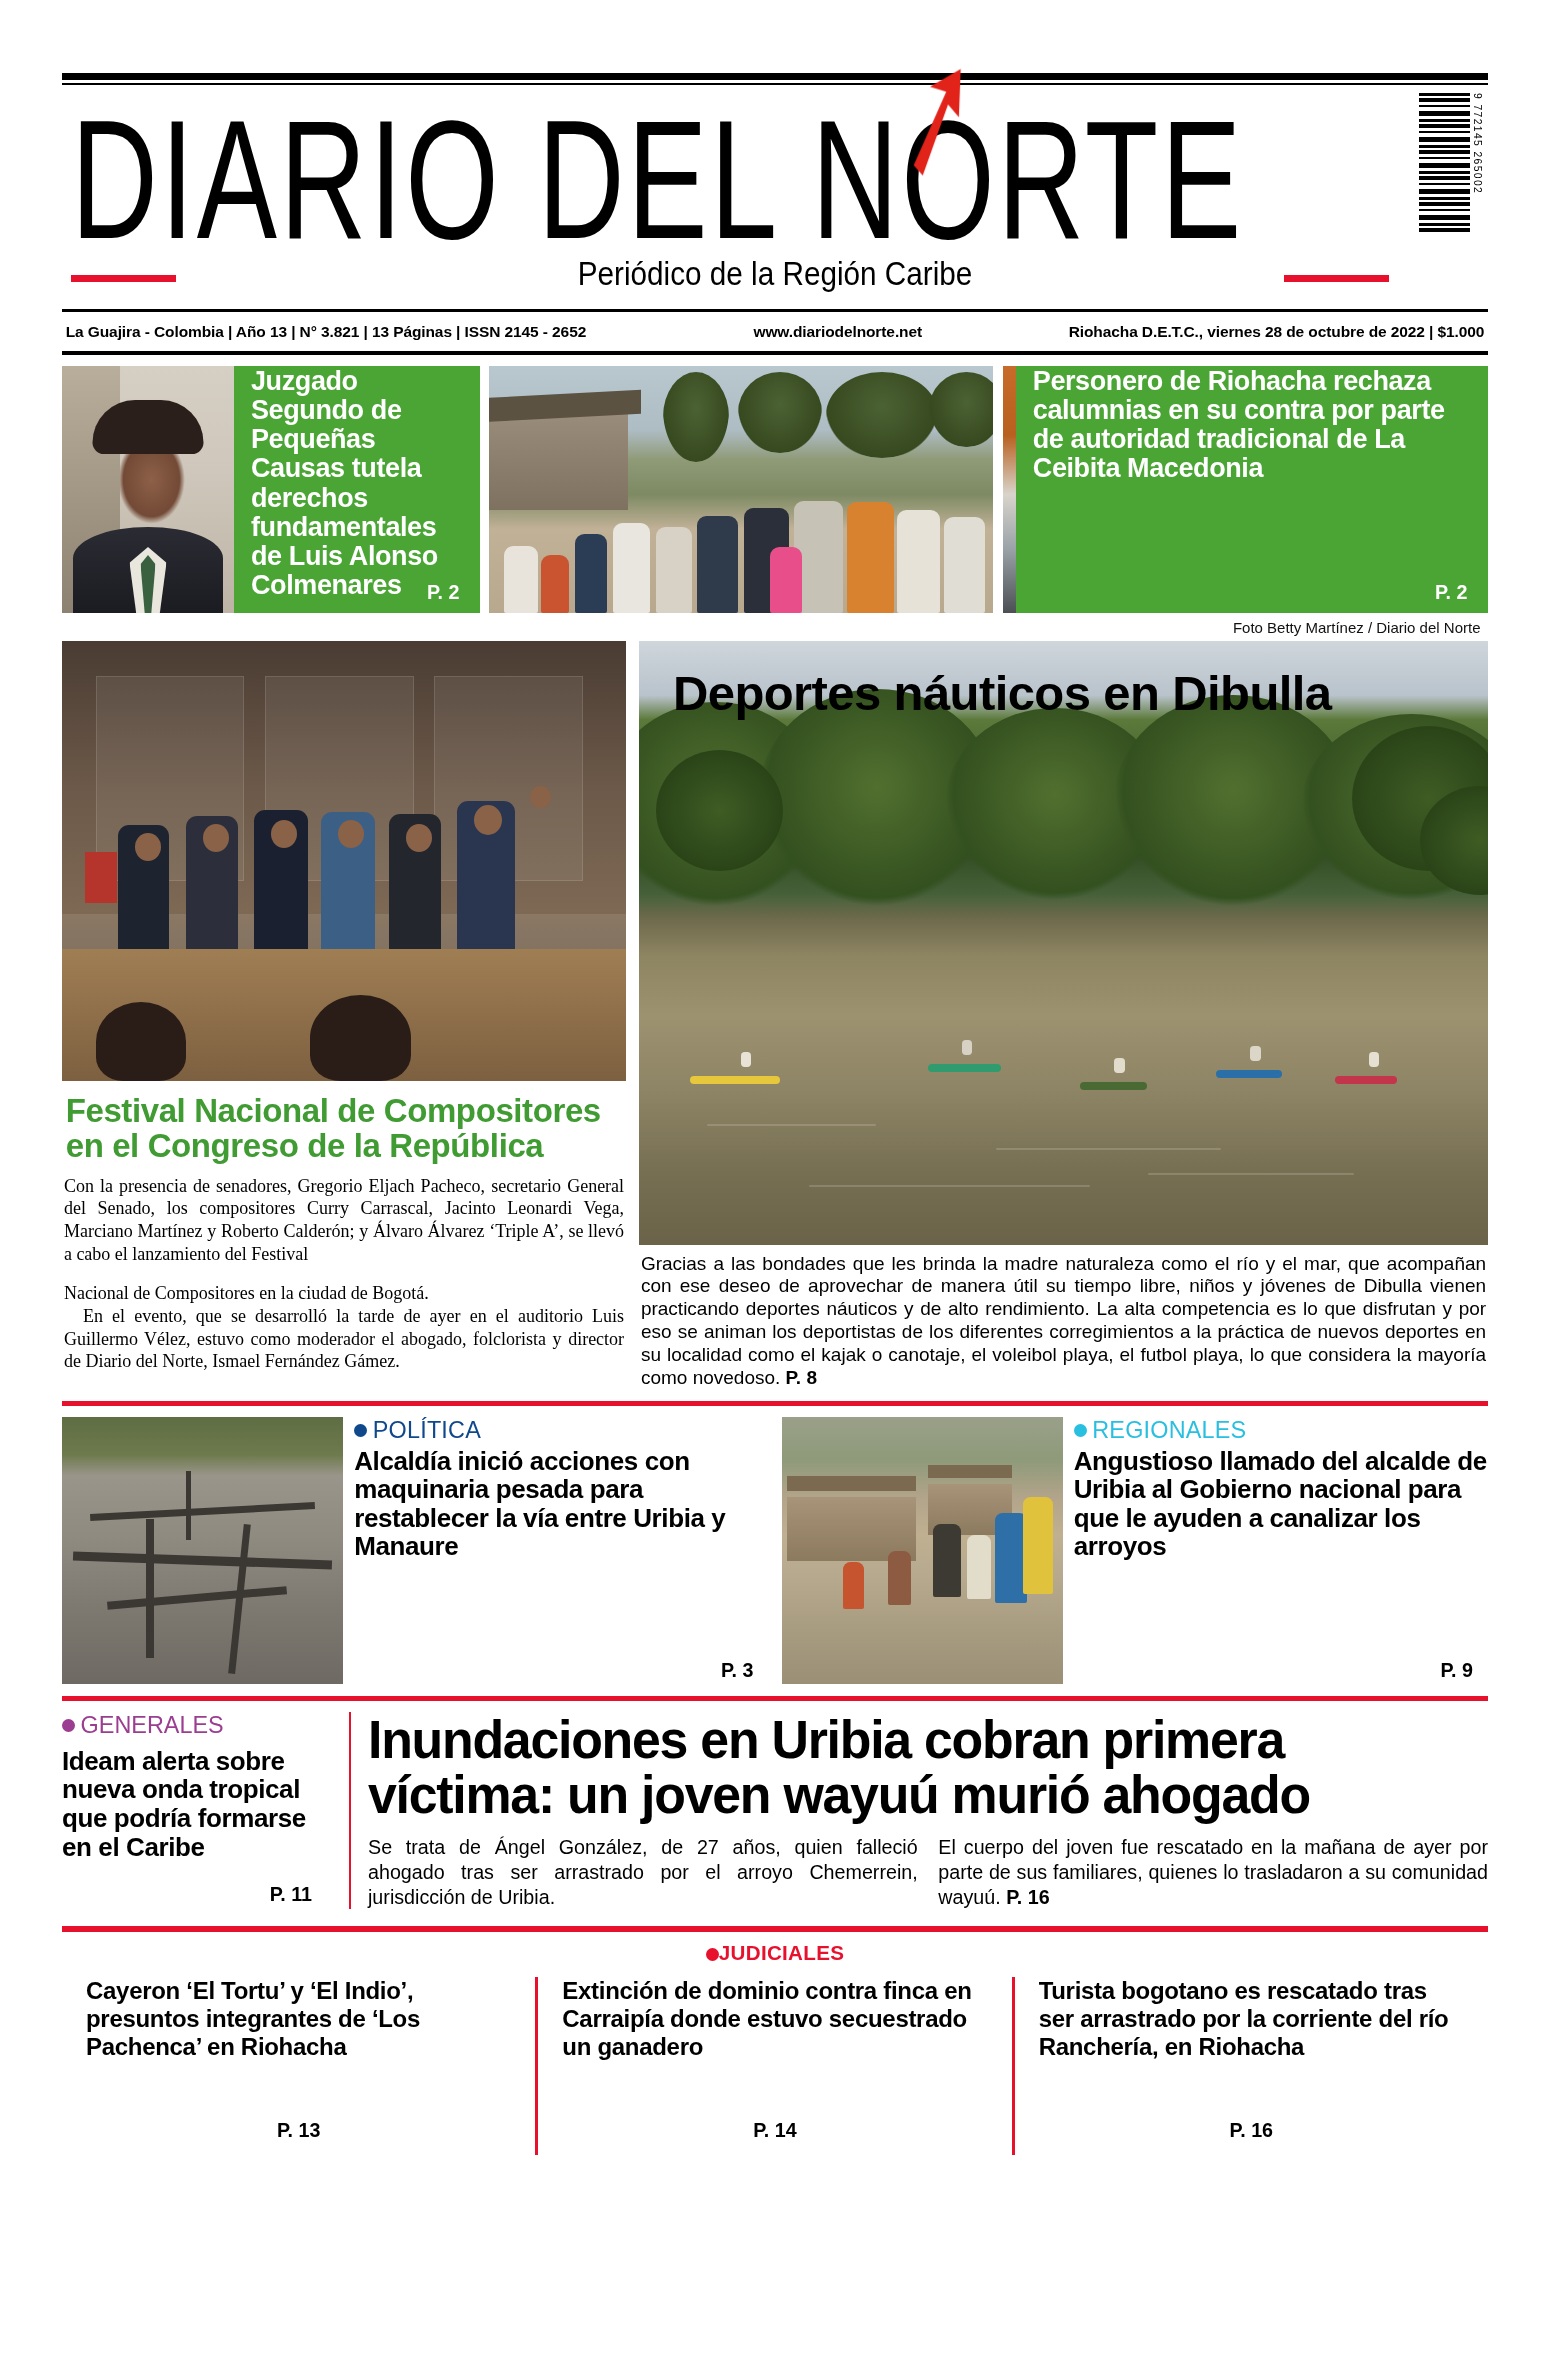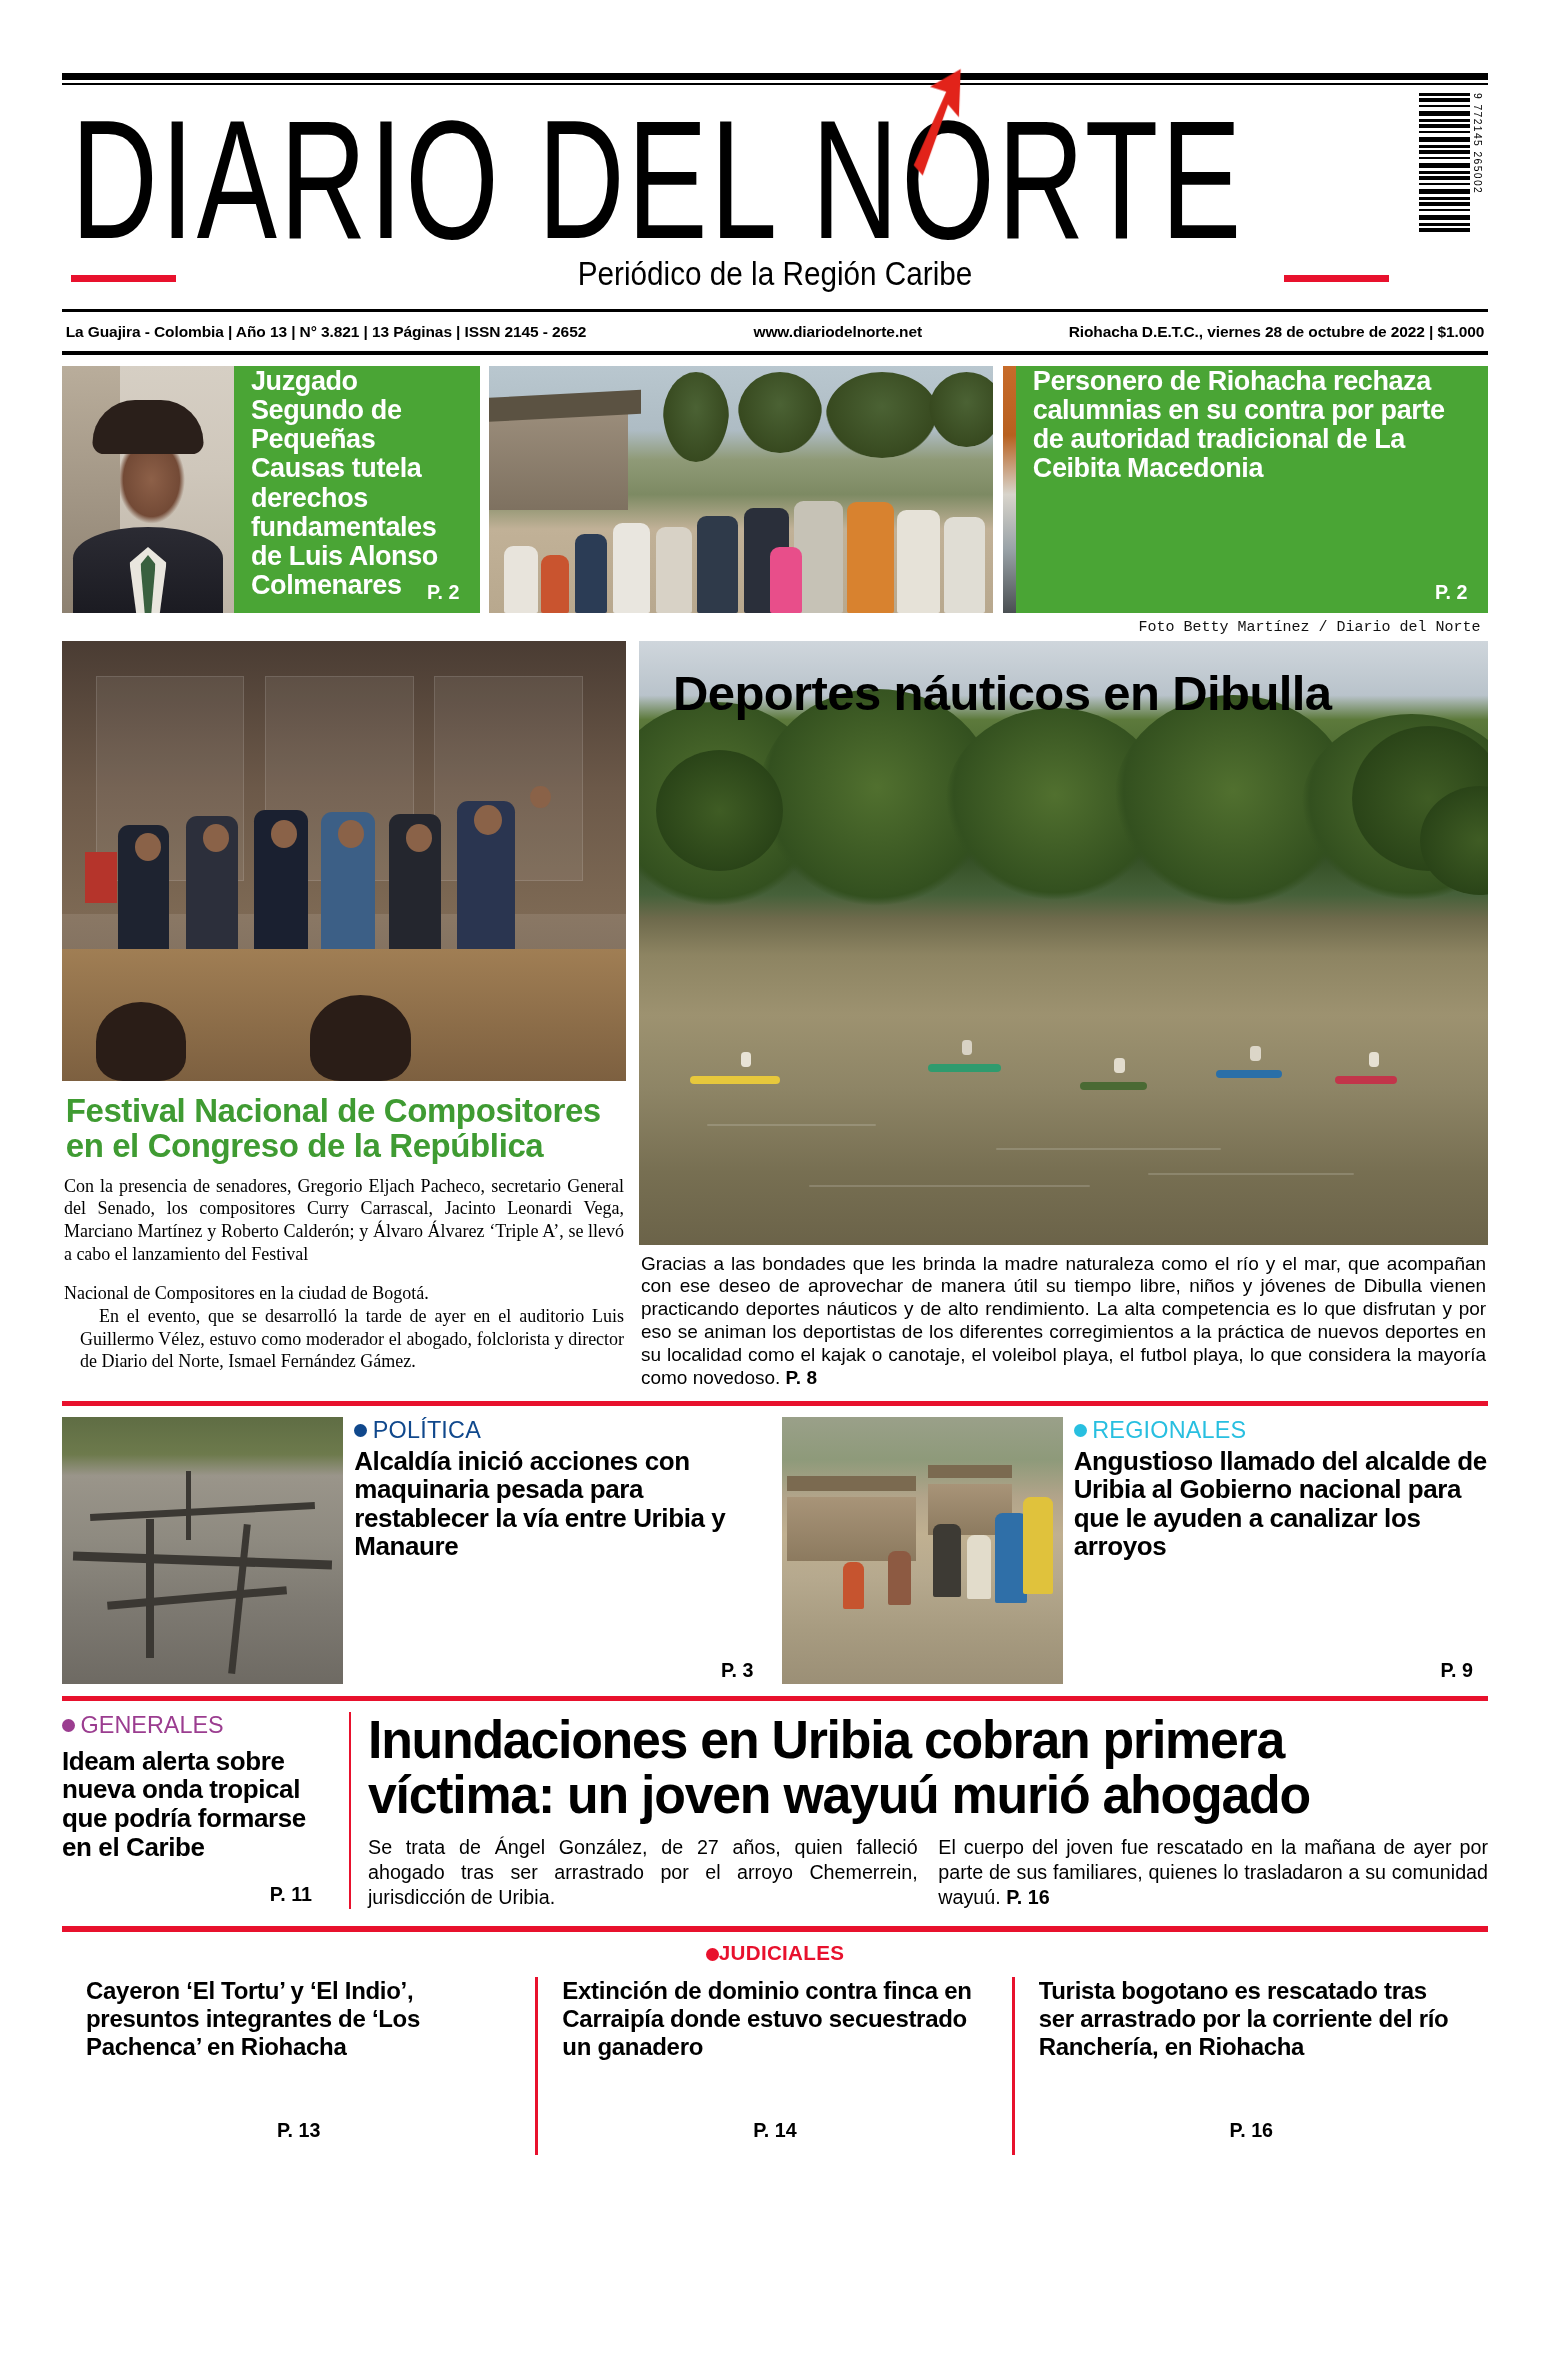--- a/index.html
+++ b/index.html
@@ -252,21 +252,20 @@
     width: 100%; height: 100%;
     background: linear-gradient(to bottom, #c76b2a 0%, #b8601f 28%, #d8d4cb 52%, #9aa3a8 74%, #4a4f52 100%);
   }
 
   
   .photo-credit {
     text-align: right;
     font-size: 15px;
     padding: 5.6px 7.5px 5.6px 0;
     color: #111;
-    font-family: Liberation Mono, monospace;
   }
 
   
   .mid-block {
     display: flex;
     gap: 13px;
   }
   .mid-left { width: 564px; }
   .mid-right { flex: 1; }
 
@@ -325,21 +324,21 @@
     font-family: "Liberation Serif", serif;
     font-size: 18px;
     line-height: 1.26;
     text-align: justify;
     padding: 9.4px 1.9px 0 1.9px;
     hyphens: manual;
     flex-direction: column;
   }
   .fest-body > div { flex: 1; }
   .fest-body p { margin: 0; }
-  .fest-body p.indent { text-indent: 19px; margin-left: 16px; }
+  .fest-body p.indent { text-indent: 19px; }
 
   .photo-river {
     width: 100%;
     height: 604px;
     position: relative;
     overflow: hidden;
     background: linear-gradient(to bottom,
       #cfd6dc 0%, #b9c3cb 9%,
       #5d7a3c 13%, #3e5c27 24%,
       #2f4a1e 34%, #46613a 42%,

